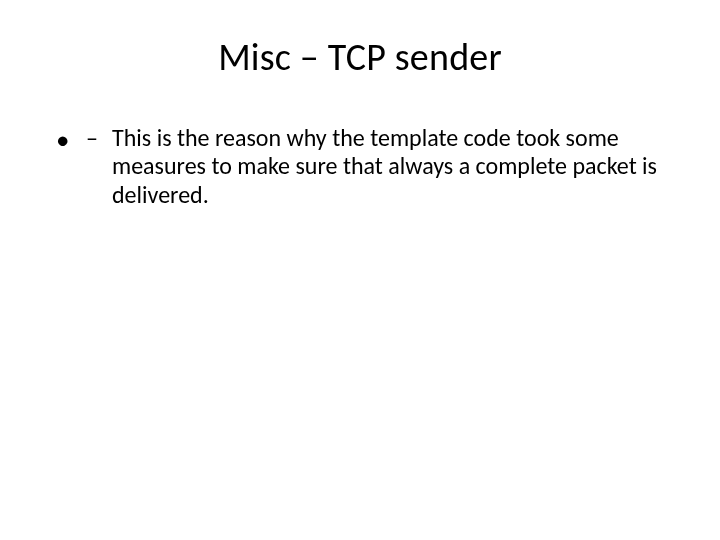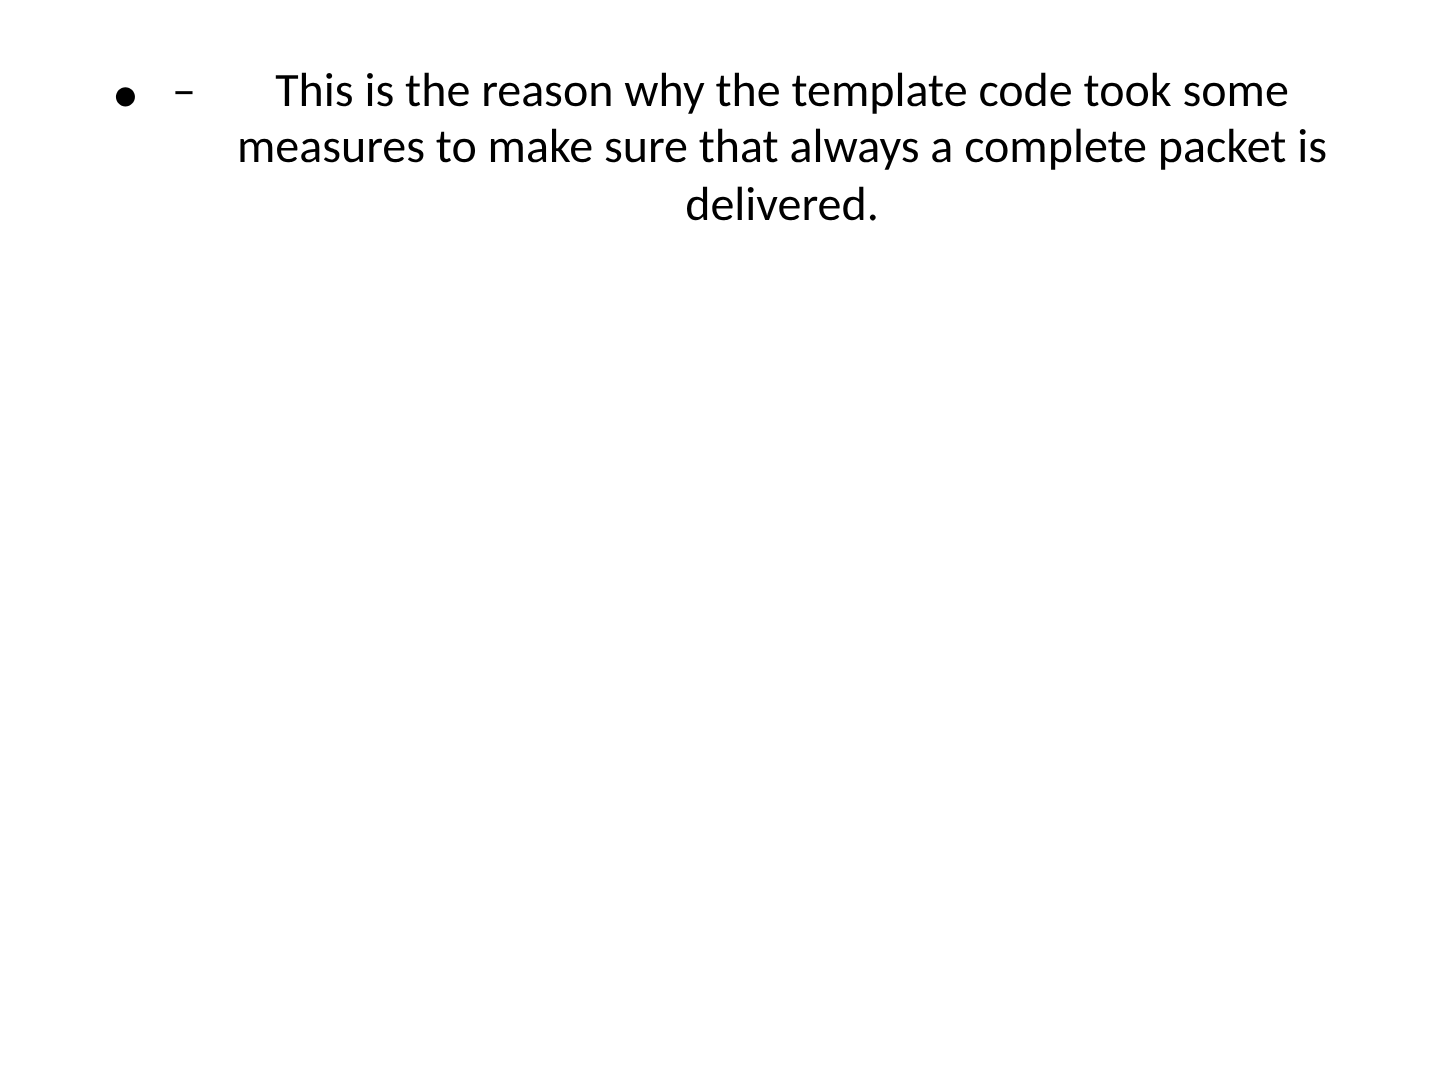--- a/index.html
+++ b/index.html
@@ -43,40 +43,40 @@
       content: "•";
       position: absolute;
       left: 6px;
       top: 0;
       font-size: 27px;
     }
     ul.level2 {
       list-style: none;
       padding-left: 0;
       margin-top: 4px;
-      text-align: center;
     }
     ul.level2 > li {
       position: relative;
       padding-left: 32px;
       font-size: 24px;
       line-height: 1.18;
     }
     ul.level2 > li::before {
       content: "–";
       position: absolute;
       left: 6px;
       top: 0;
       font-size: 24px;
     }
   </style>
 </head>
 <body>
 
 <div class="slide">
+  <h1 class="title">Misc – TCP sender</h1>
   <div class="content">
     <ul class="level1">
       <li>
         <ul class="level2">
           <li>
             <span>This is the reason why the template code took some measures to make sure that always a complete packet is delivered.</span>
           </li>
         </ul>
       </li>
     </ul>

